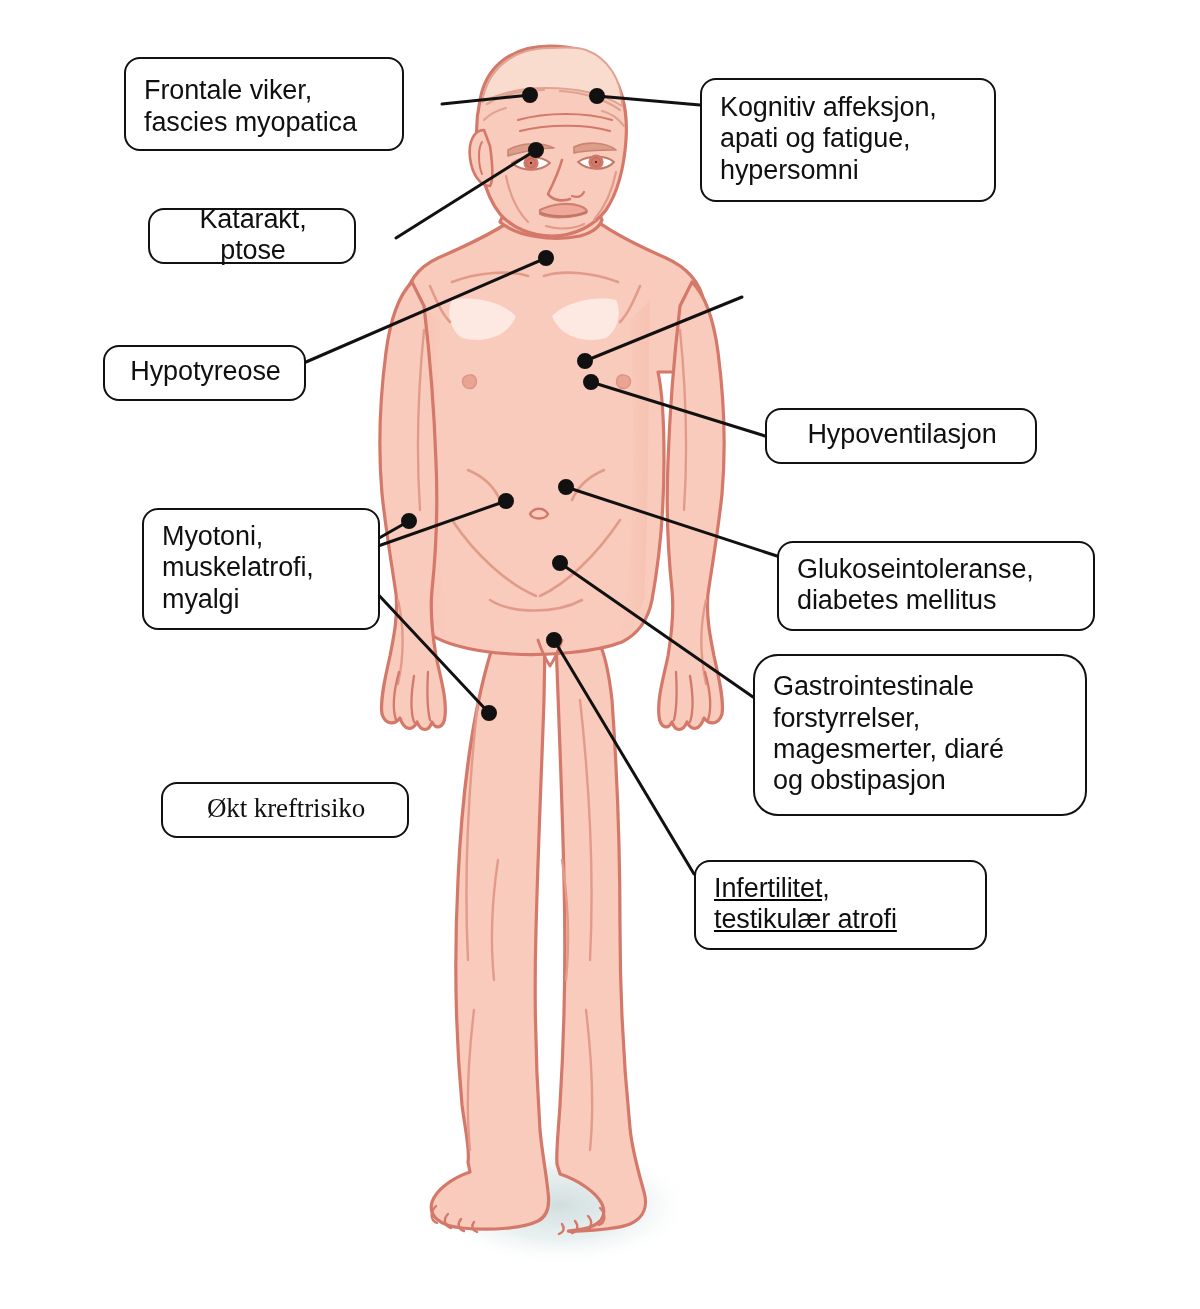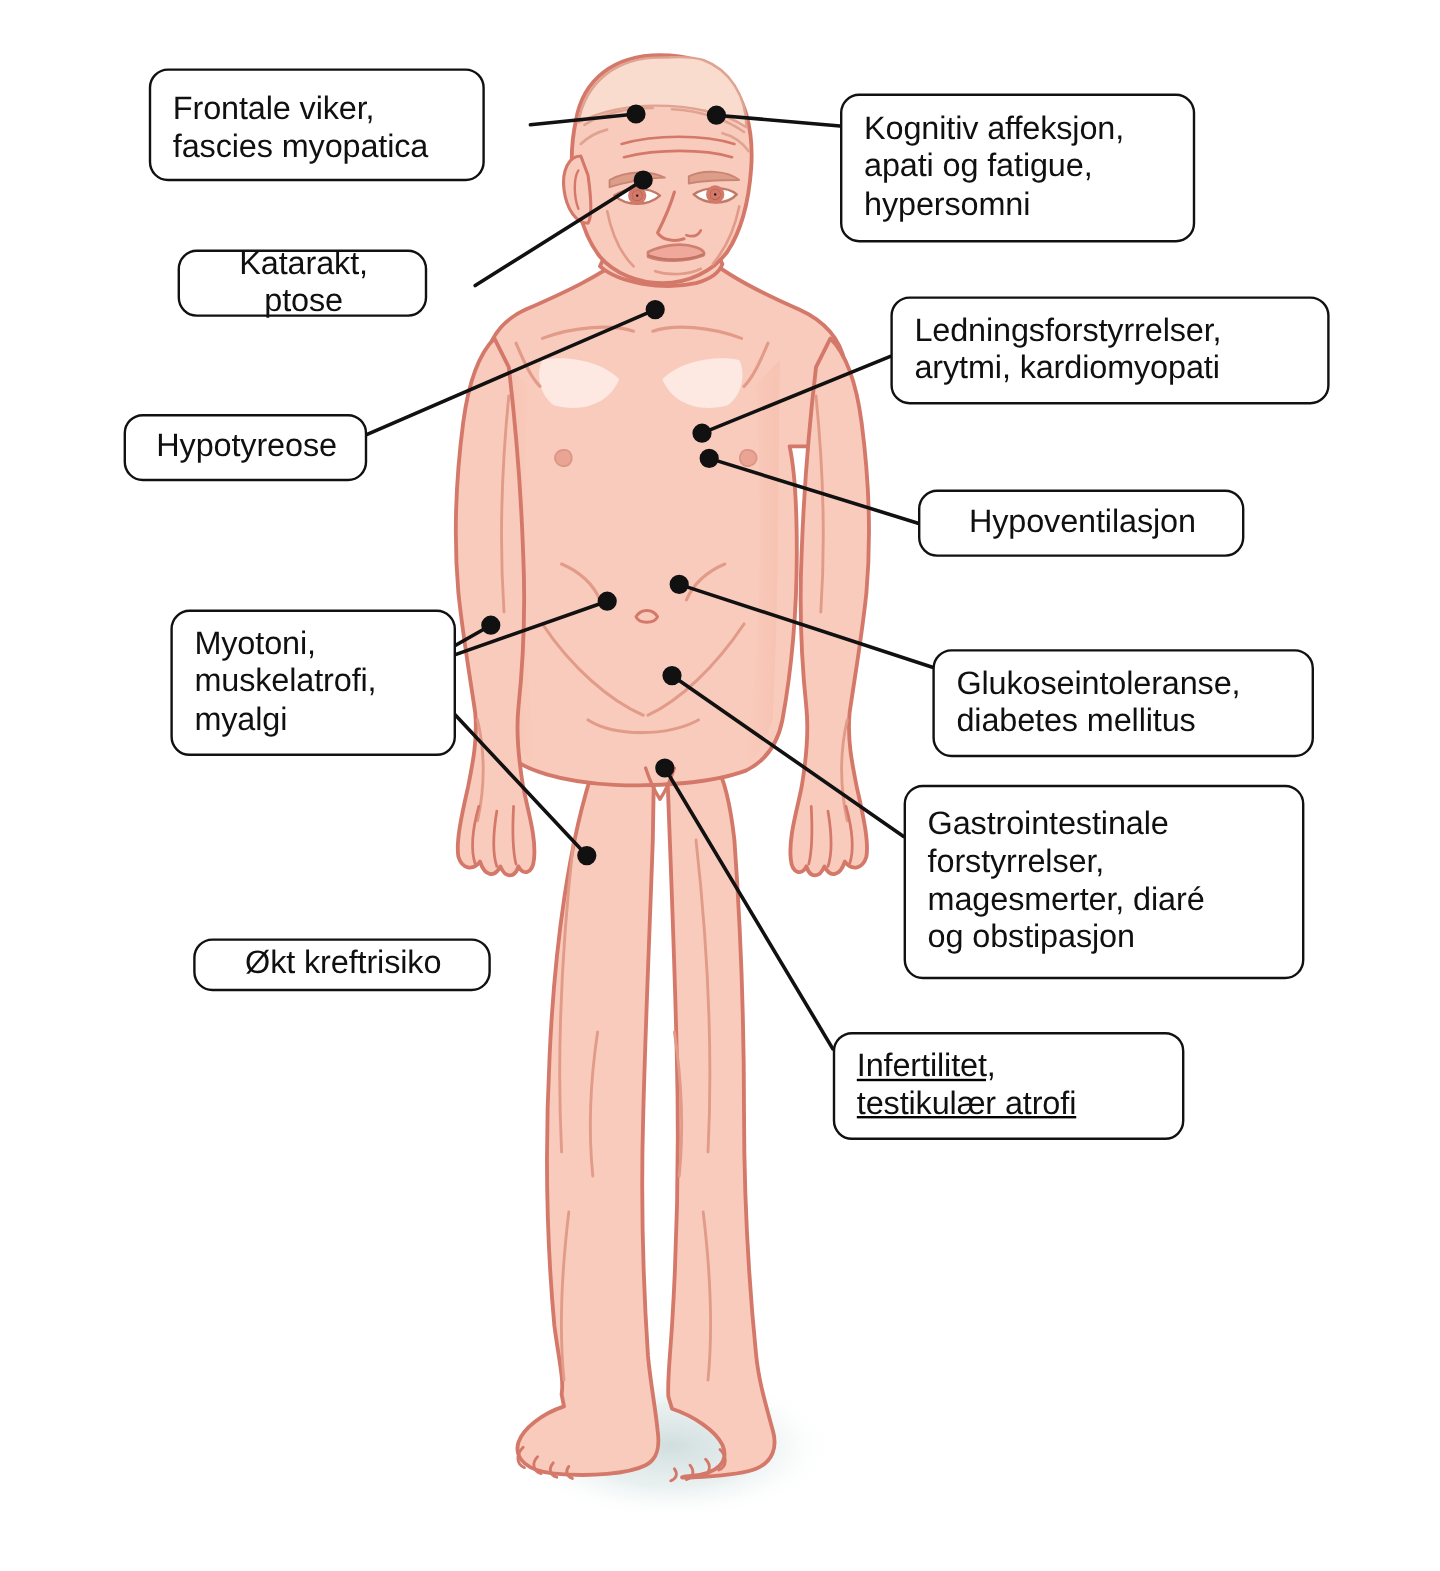--- a/index.html
+++ b/index.html
@@ -313,52 +313,48 @@
   <div class="callout" style="left:700px;top:78px;width:296px;height:124px;">
     <span class="txt">Kognitiv affeksjon,
 apati og fatigue,
 hypersomni</span>
   </div>
 
   <div class="callout center" style="left:148px;top:208px;width:208px;height:56px;">
     <span class="txt">Katarakt, ptose</span>
   </div>
 
-  <div class="callout" style="left:742px;top:247px;width:366px;height:90px;">
-    <span class="txt">Ledningsforstyrrelser,
-arytmi, kardiomyopati</span>
-  </div>
 
   <div class="callout center" style="left:103px;top:345px;width:203px;height:56px;">
     <span class="txt">Hypotyreose</span>
   </div>
 
   <div class="callout center" style="left:765px;top:408px;width:272px;height:56px;">
     <span class="txt">Hypoventilasjon</span>
   </div>
 
   <div class="callout" style="left:106px;top:508px;width:238px;height:122px;margin-left:36px;">
     <span class="txt">Myotoni,
 muskelatrofi,
 myalgi</span>
   </div>
 
   <div class="callout" style="left:777px;top:521px;width:318px;height:90px;margin-top:20px;">
     <span class="txt">Glukoseintoleranse,
 diabetes mellitus</span>
   </div>
 
-  <div class="callout" style="left:753px;top:654px;width:334px;height:162px;">
+  <div class="callout" style="left:753px;top:654px;width:334px;height:162px;border-radius:25px;">
     <span class="txt">Gastrointestinale
 forstyrrelser,
 magesmerter, diaré
 og obstipasjon</span>
   </div>
 
-  <div class="callout center" style="left:161px;top:782px;width:248px;height:44px;">
+  <div class="callout center" style="left:161px;top:782px;width:248px;height:56px;font-family:Liberation Serif, serif;">
     <span class="txt">Økt kreftrisiko</span>
   </div>
 
   <div class="callout" style="left:694px;top:860px;width:293px;height:90px;text-decoration:underline;">
     <span class="txt">Infertilitet,
 testikulær atrofi</span>
   </div>
 
 </div>
 

